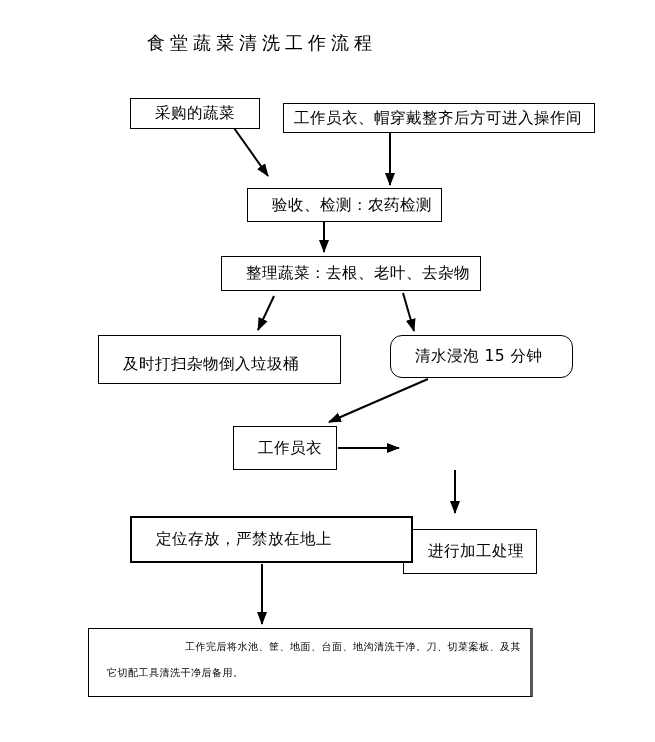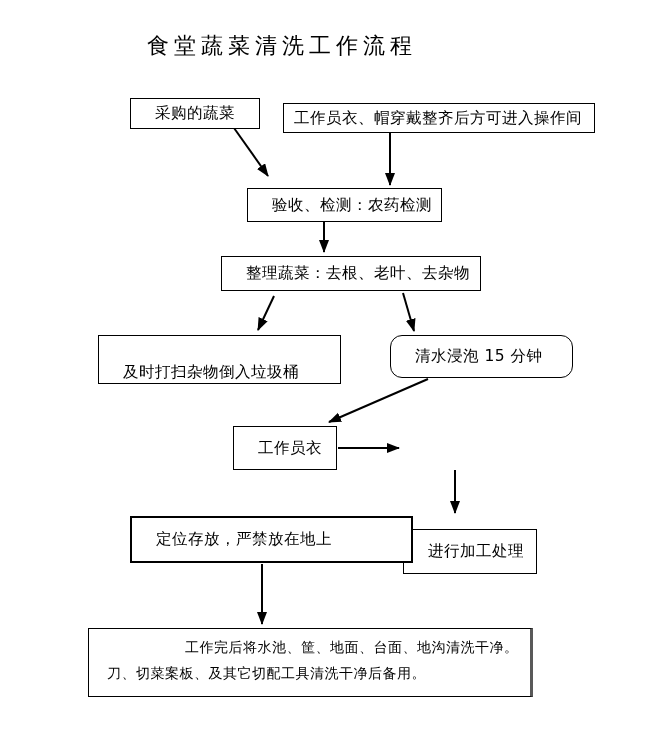--- a/index.html
+++ b/index.html
@@ -12,21 +12,21 @@
     width: 655px;
     height: 742px;
     background: #ffffff;
     overflow: hidden;
   }
   #flow-title {
     position: absolute;
     left: 147px;
     top: 31px;
     font-family: Liberation Serif, serif;
-    font-size: 22px;
+    font-size: 18px;
     letter-spacing: 5px;
     color: #000000;
     white-space: nowrap;
   }
   svg.arrows {
     position: absolute;
     left: 0; top: 0;
     width: 655px; height: 742px;
     pointer-events: none;
   }
@@ -40,34 +40,34 @@
     letter-spacing: 0.5px;
     display: flex;
     align-items: center;
     padding-left: 24px;
     white-space: nowrap;
   }
   .n-purchase { left:130px; top:98px;  width:130px; height:31px; }
   .n-staff    { left:283px; top:103px; width:312px; height:30px; padding-left:10px; }
   .n-inspect  { left:247px; top:188px; width:195px; height:34px; }
   .n-sort     { left:221px; top:256px; width:260px; height:35px; }
-  .n-trash    { left:98px;  top:335px; width:243px; height:49px; align-items:flex-end; padding-top:9px; }
+  .n-trash    { left:98px;  top:335px; width:243px; height:49px; align-items:center; padding-top:9px; }
   .n-soak     { left:390px; top:335px; width:183px; height:43px;border-radius:12px; }
   .n-wash1    { left:233px; top:426px; width:104px; height:44px; }
   .n-wash2    { left:402px; top:426px; width:105px; height:44px; }
   .n-process  { left:403px; top:517px; width:134px; height:45px;margin-top:12px; }
   .n-store    { left:130px; top:516px; width:283px; height:47px; border-width:2px; }
   .n-cleanup  {
     left:88px; top:628px; width:445px; height:69px;
     display:block;
     white-space:normal;
     padding:5px 4px 0 18px;
     text-indent:78px;
     line-height:26px;
-    font-size:14px;
+    font-size:10px;
     border-width:1.5px;
     border-right:3px solid #595959;
   }
 </style>
 </head>
 <body>
 
 <div id="canvas">
 
   <div id="flow-title">食堂蔬菜清洗工作流程</div>

